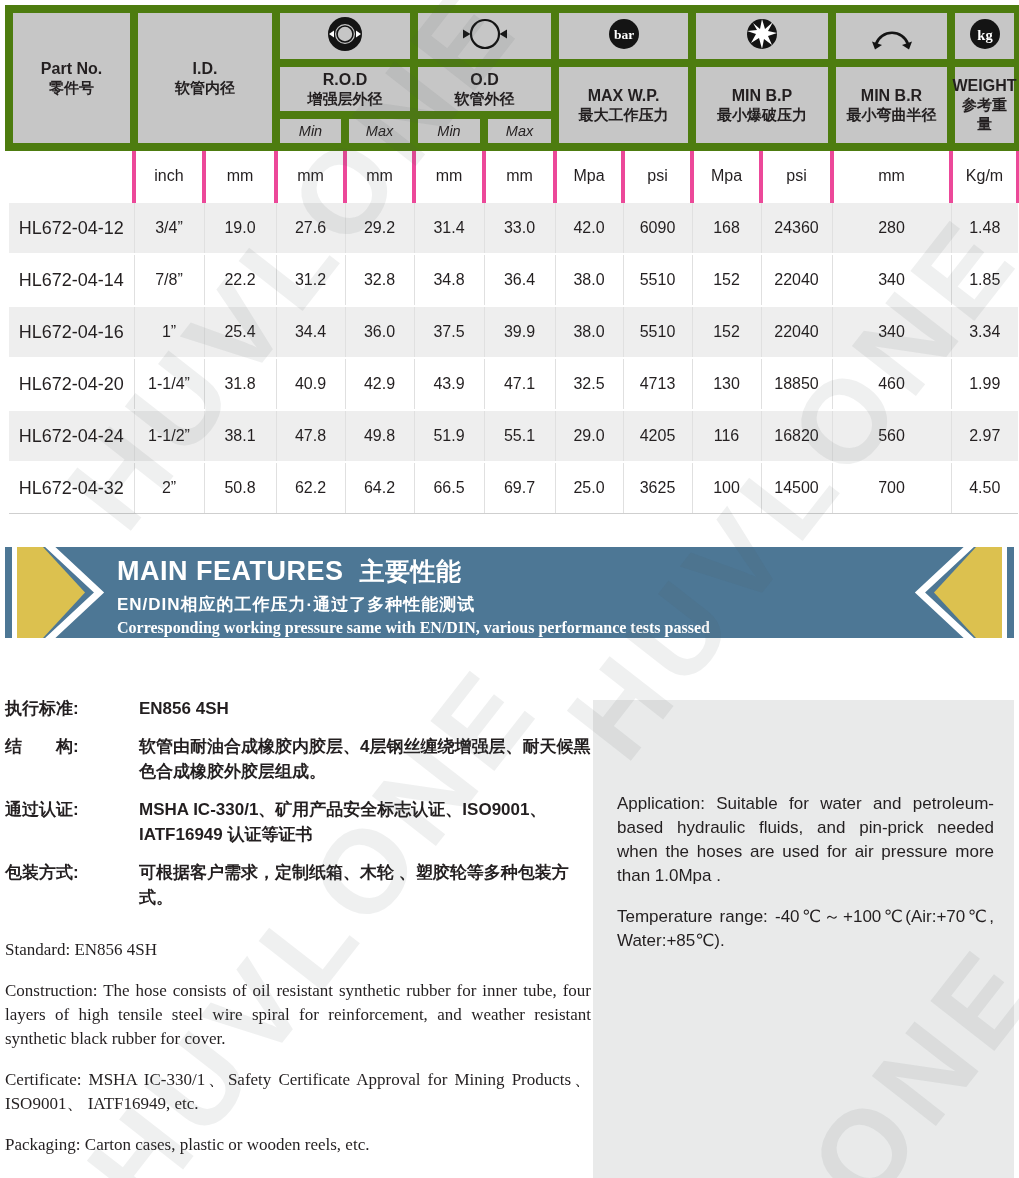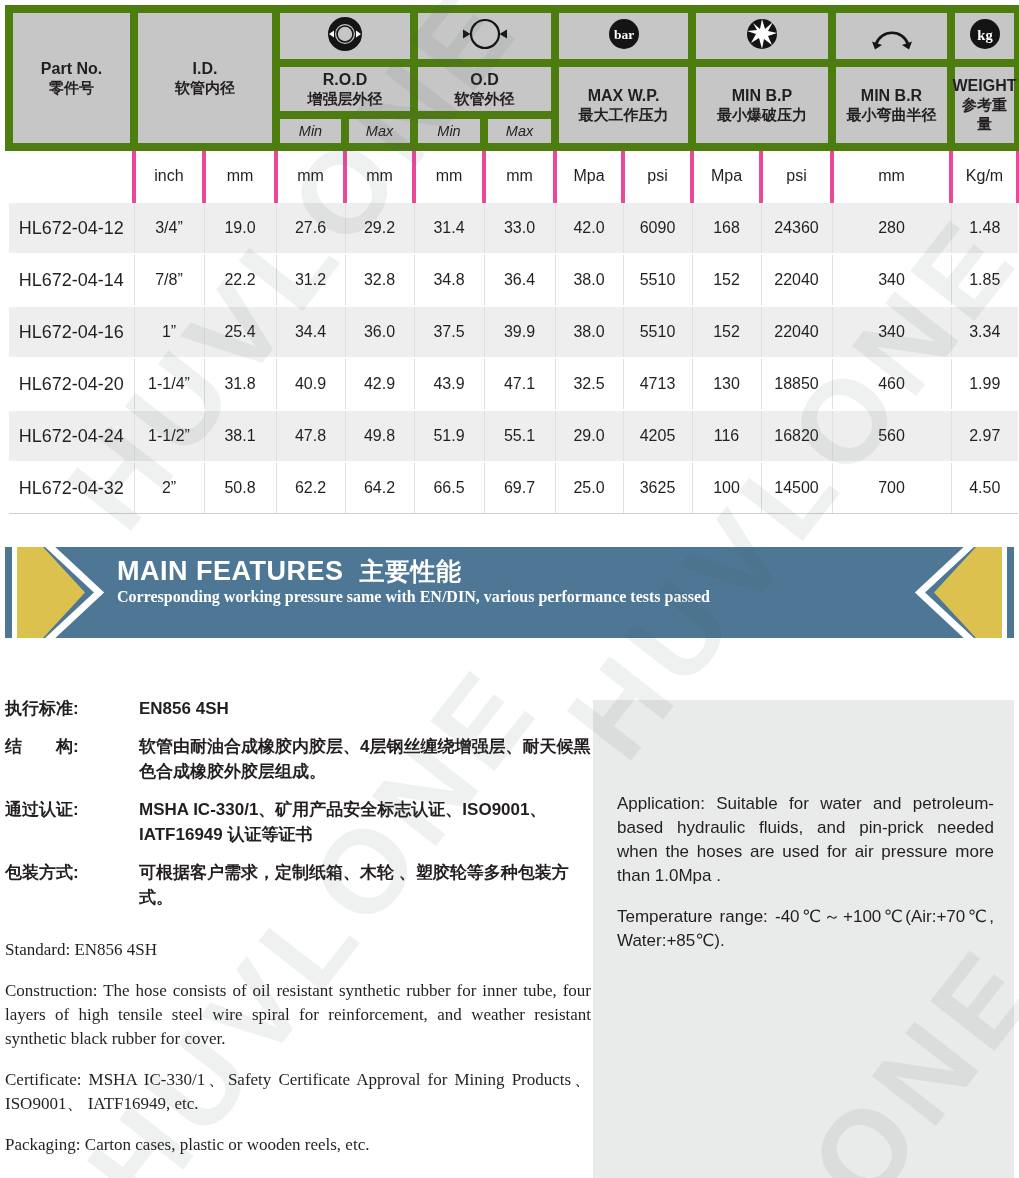--- a/index.html
+++ b/index.html
@@ -309,20 +309,21 @@
       </svg>
       <svg class="banner-decor right" width="110" height="91" viewBox="0 0 110 91">
         <polygon points="110,0 84,0 42,45.5 84,91 110,91" fill="#dcc14f"></polygon>
         <polyline points="80,-3 28,45.5 80,94" fill="none" stroke="#fff" stroke-width="7"></polyline>
       </svg>
       <div class="banner-text">
         <div class="banner-title">
           <span class="en">MAIN FEATURES</span>
           <span class="cn">主要性能</span>
         </div>
+        <div class="banner-sub-cn">EN/DIN相应的工作压力·通过了多种性能测试</div>
         <div class="banner-sub-en">Corresponding working pressure same with EN/DIN, various performance tests passed</div>
       </div>
     </div>
     <div class="gap"></div>
     <div class="edge-bar"></div>
   </div>
 
   <div class="lower">
     <div class="left-col">
       <div class="cn-specs">

